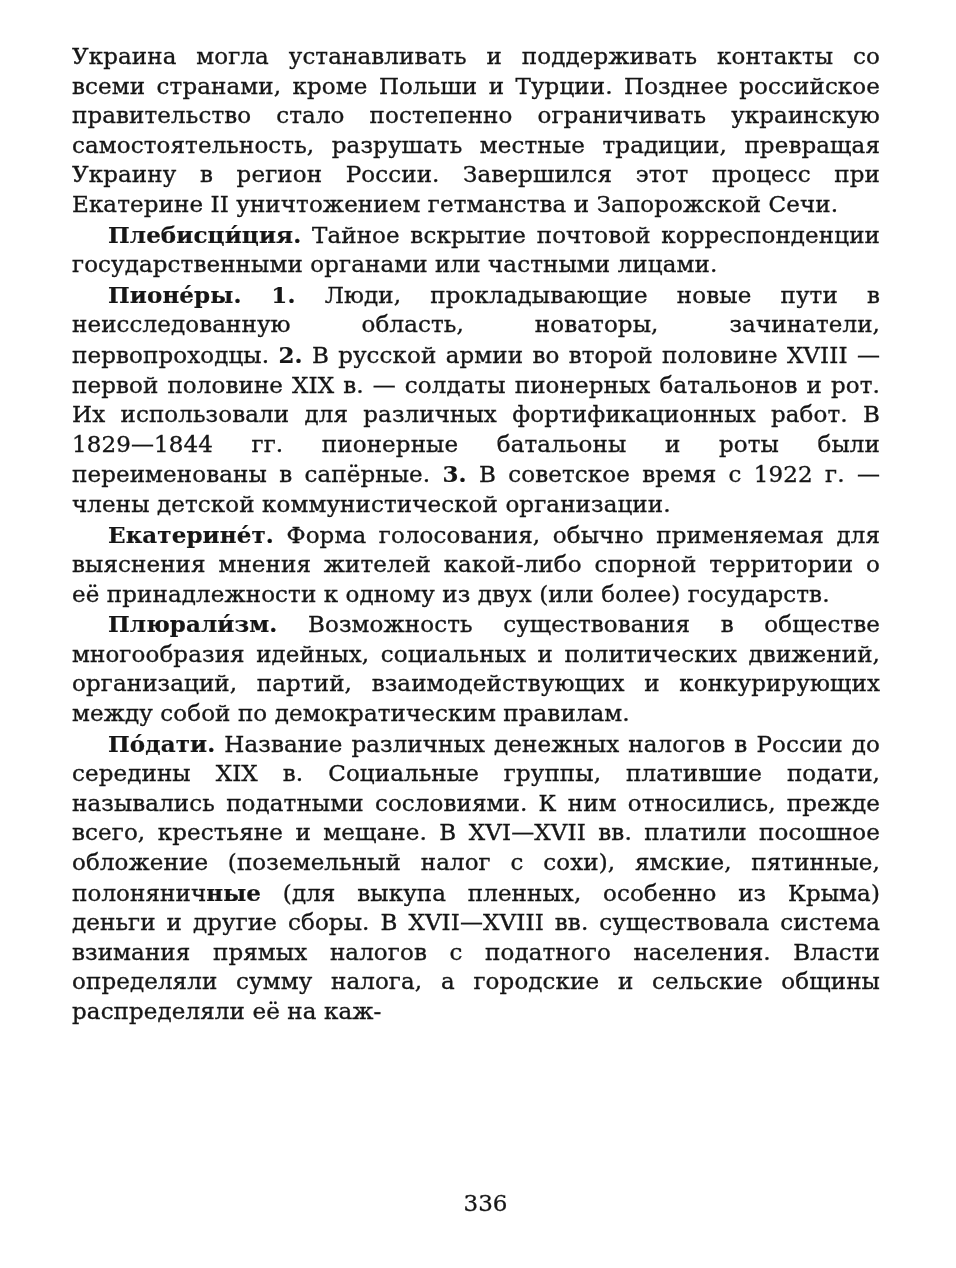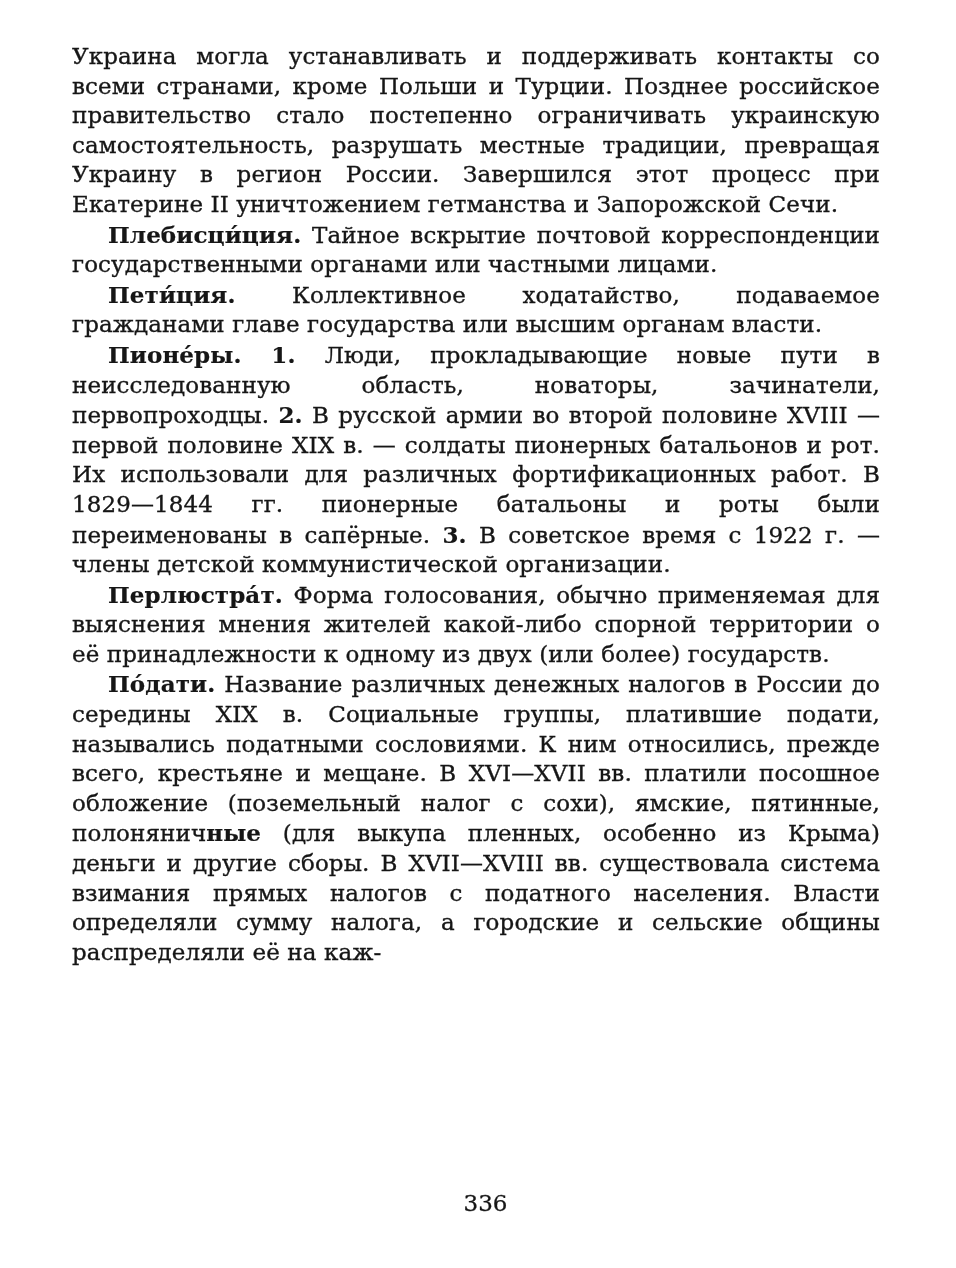--- a/index.html
+++ b/index.html
@@ -49,19 +49,19 @@
     -webkit-text-stroke: 0.3px #161616;
   }
 </style>
 </head>
 <body>
 
 <div class="page">
   <div class="text-column">
       <p class="para"><span>Украина могла устанавливать и поддерживать контакты со всеми странами, кроме Польши и Турции. Позднее российское правительство стало постепенно ограничивать украинскую самостоятельность, разрушать местные традиции, превращая Украину в регион России. Завершился этот процесс при Екатерине II уничтожением гетманства и Запорожской Сечи.</span></p>
       <p class="para indent"><span class="bold">Плебисци́ция.</span><span> Тайное вскрытие почтовой корреспонденции государственными органами или частными лицами.</span></p>
-      <p class="para indent"><span class="bold">Пети́ция.</span><span> Коллективное ходатайство, подаваемое гражданами главе государства или высшим органам власти.</span></p>
       <p class="para indent"><span class="bold">Пионе́ры. 1.</span><span> Люди, прокладывающие новые пути в неисследованную область, новаторы, зачинатели, первопроходцы. </span><span class="bold">2.</span><span> В русской армии во второй половине XVIII — первой половине XIX в. — солдаты пионерных батальонов и рот. Их использовали для различных фортификационных работ. В 1829—1844 гг. пионерные батальоны и роты были переименованы в сапёрные. </span><span class="bold">3.</span><span> В советское время с 1922 г. — члены детской коммунистической организации.</span></p>
-      <p class="para indent"><span class="bold">Перлюстра́т.</span><span> Форма голосования, обычно применяемая для выяснения мнения жителей какой-либо спорной территории о её принадлежности к одному из двух (или более) государств.</span></p>
+      <p class="para indent"><span class="bold">Екатерине́т.</span><span> Форма голосования, обычно применяемая для выяснения мнения жителей какой-либо спорной территории о её принадлежности к одному из двух (или более) государств.</span></p>
+      <p class="para indent"><span class="bold">Плюрали́зм.</span><span> Возможность существования в обществе многообразия идейных, социальных и политических движений, организаций, партий, взаимодействующих и конкурирующих между собой по демократическим правилам.</span></p>
       <p class="para indent"><span class="bold">По́дати.</span><span> Название различных денежных налогов в России до середины XIX в. Социальные группы, платившие подати, назывались податными сословиями. К ним относились, прежде всего, крестьяне и мещане. В XVI—XVII вв. платили посошное обложение (поземельный налог с сохи), ямские, пятинные, полонянич</span><span class="bold">ные</span><span> (для выкупа пленных, особенно из Крыма) деньги и другие сборы. В XVII—XVIII вв. существовала система взимания прямых налогов с податного населения. Власти определяли сумму налога, а городские и сельские общины распределяли её на каж-</span></p>
     </div>
   <div class="page-number">336</div>
 </div>
 
 </body></html>

